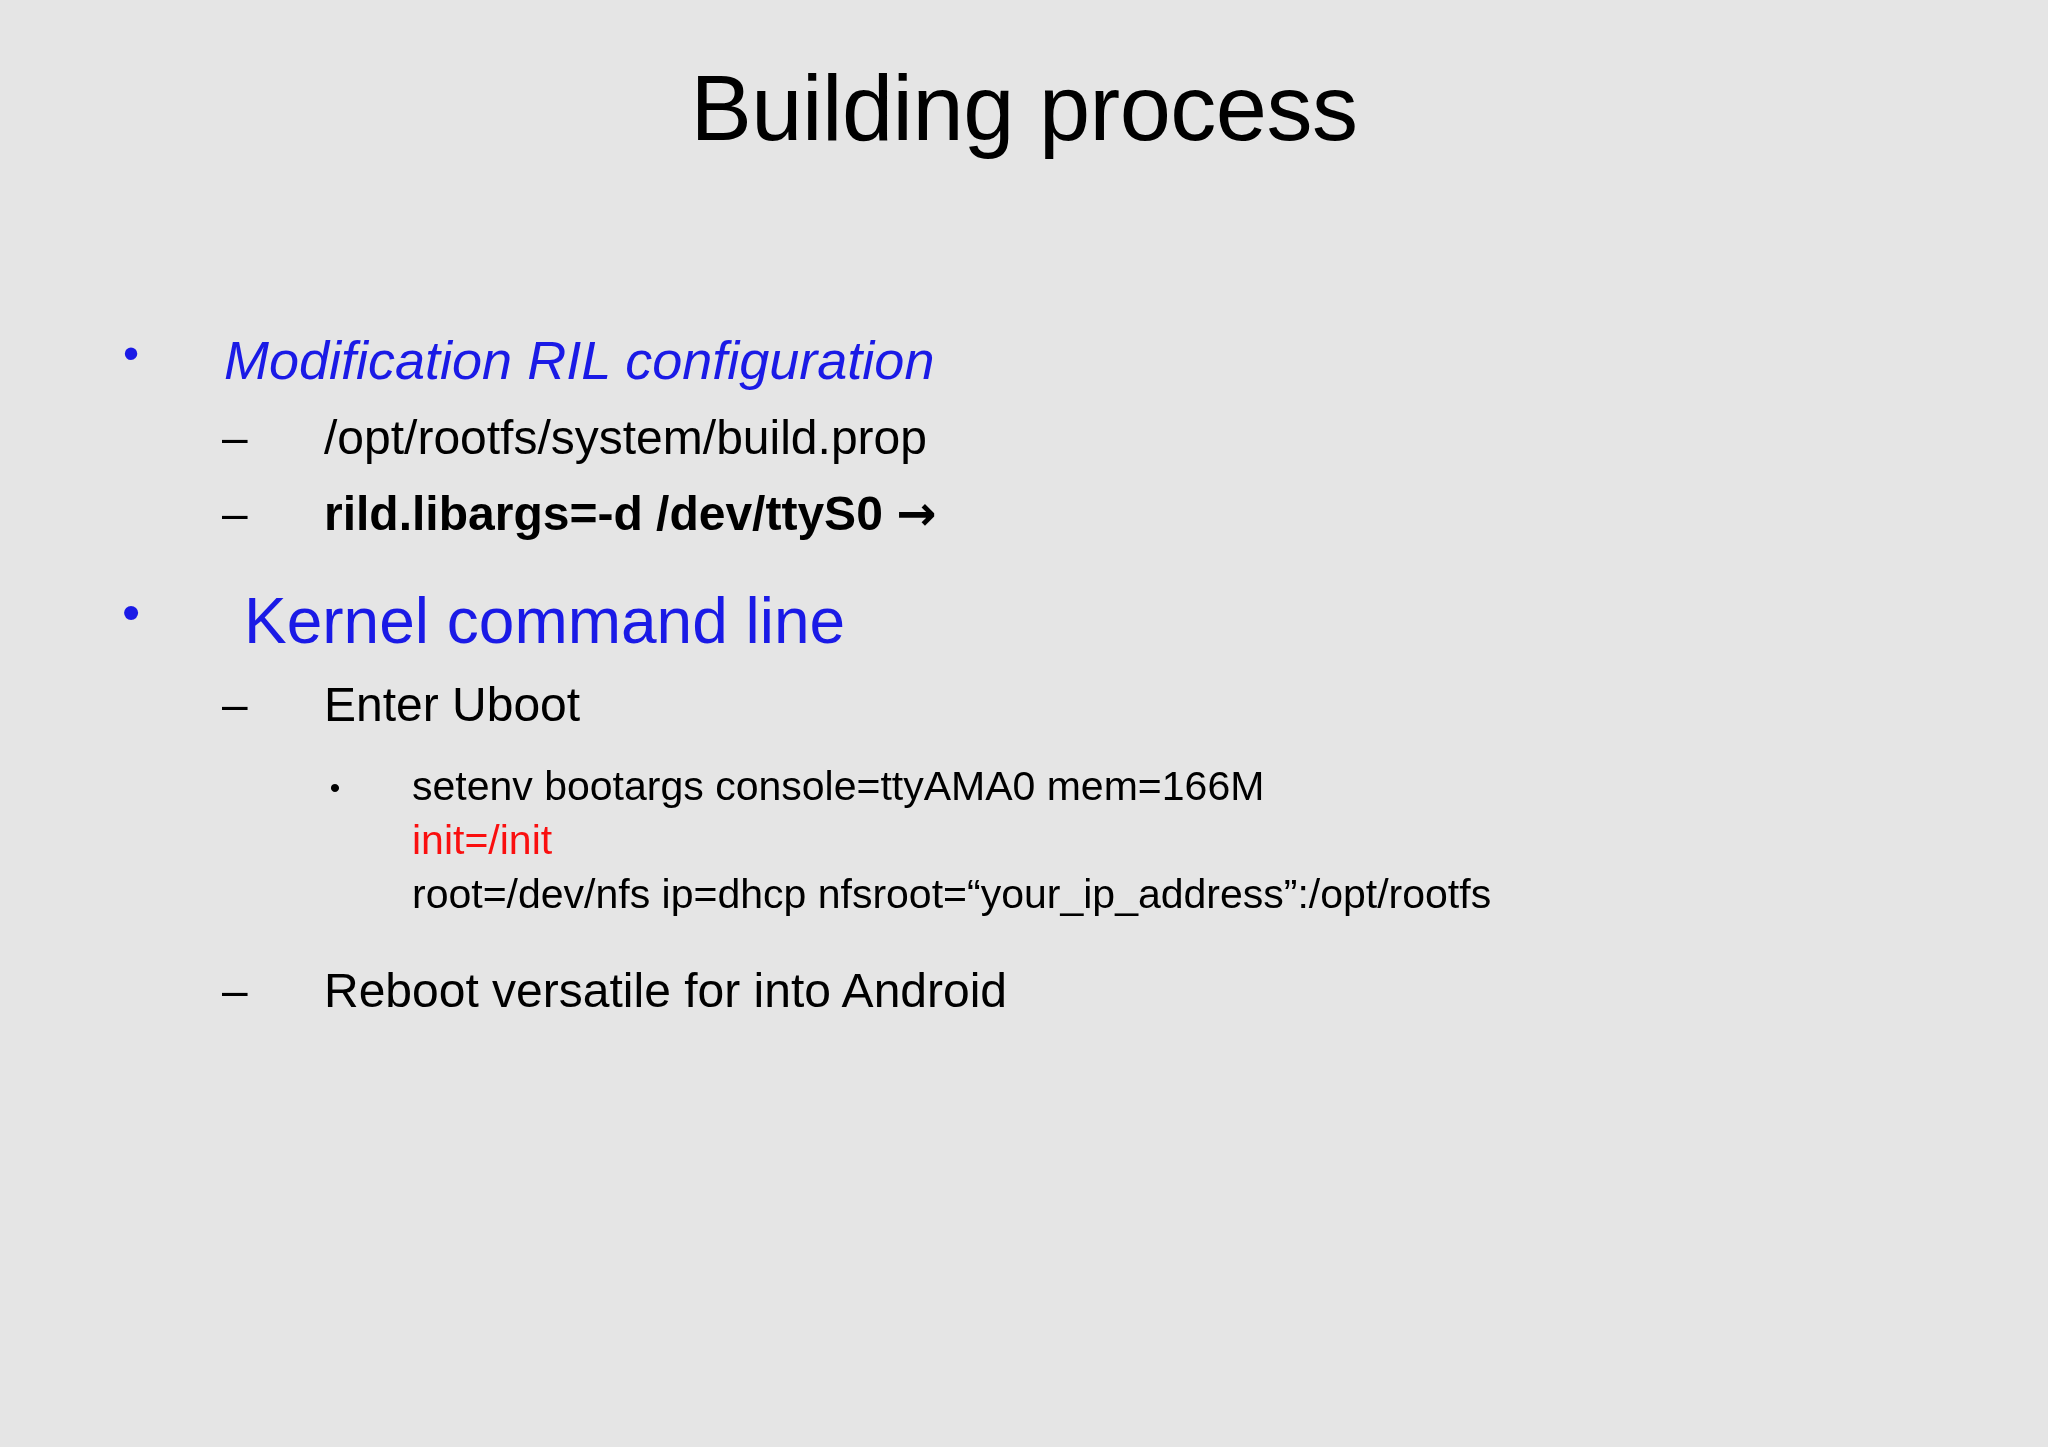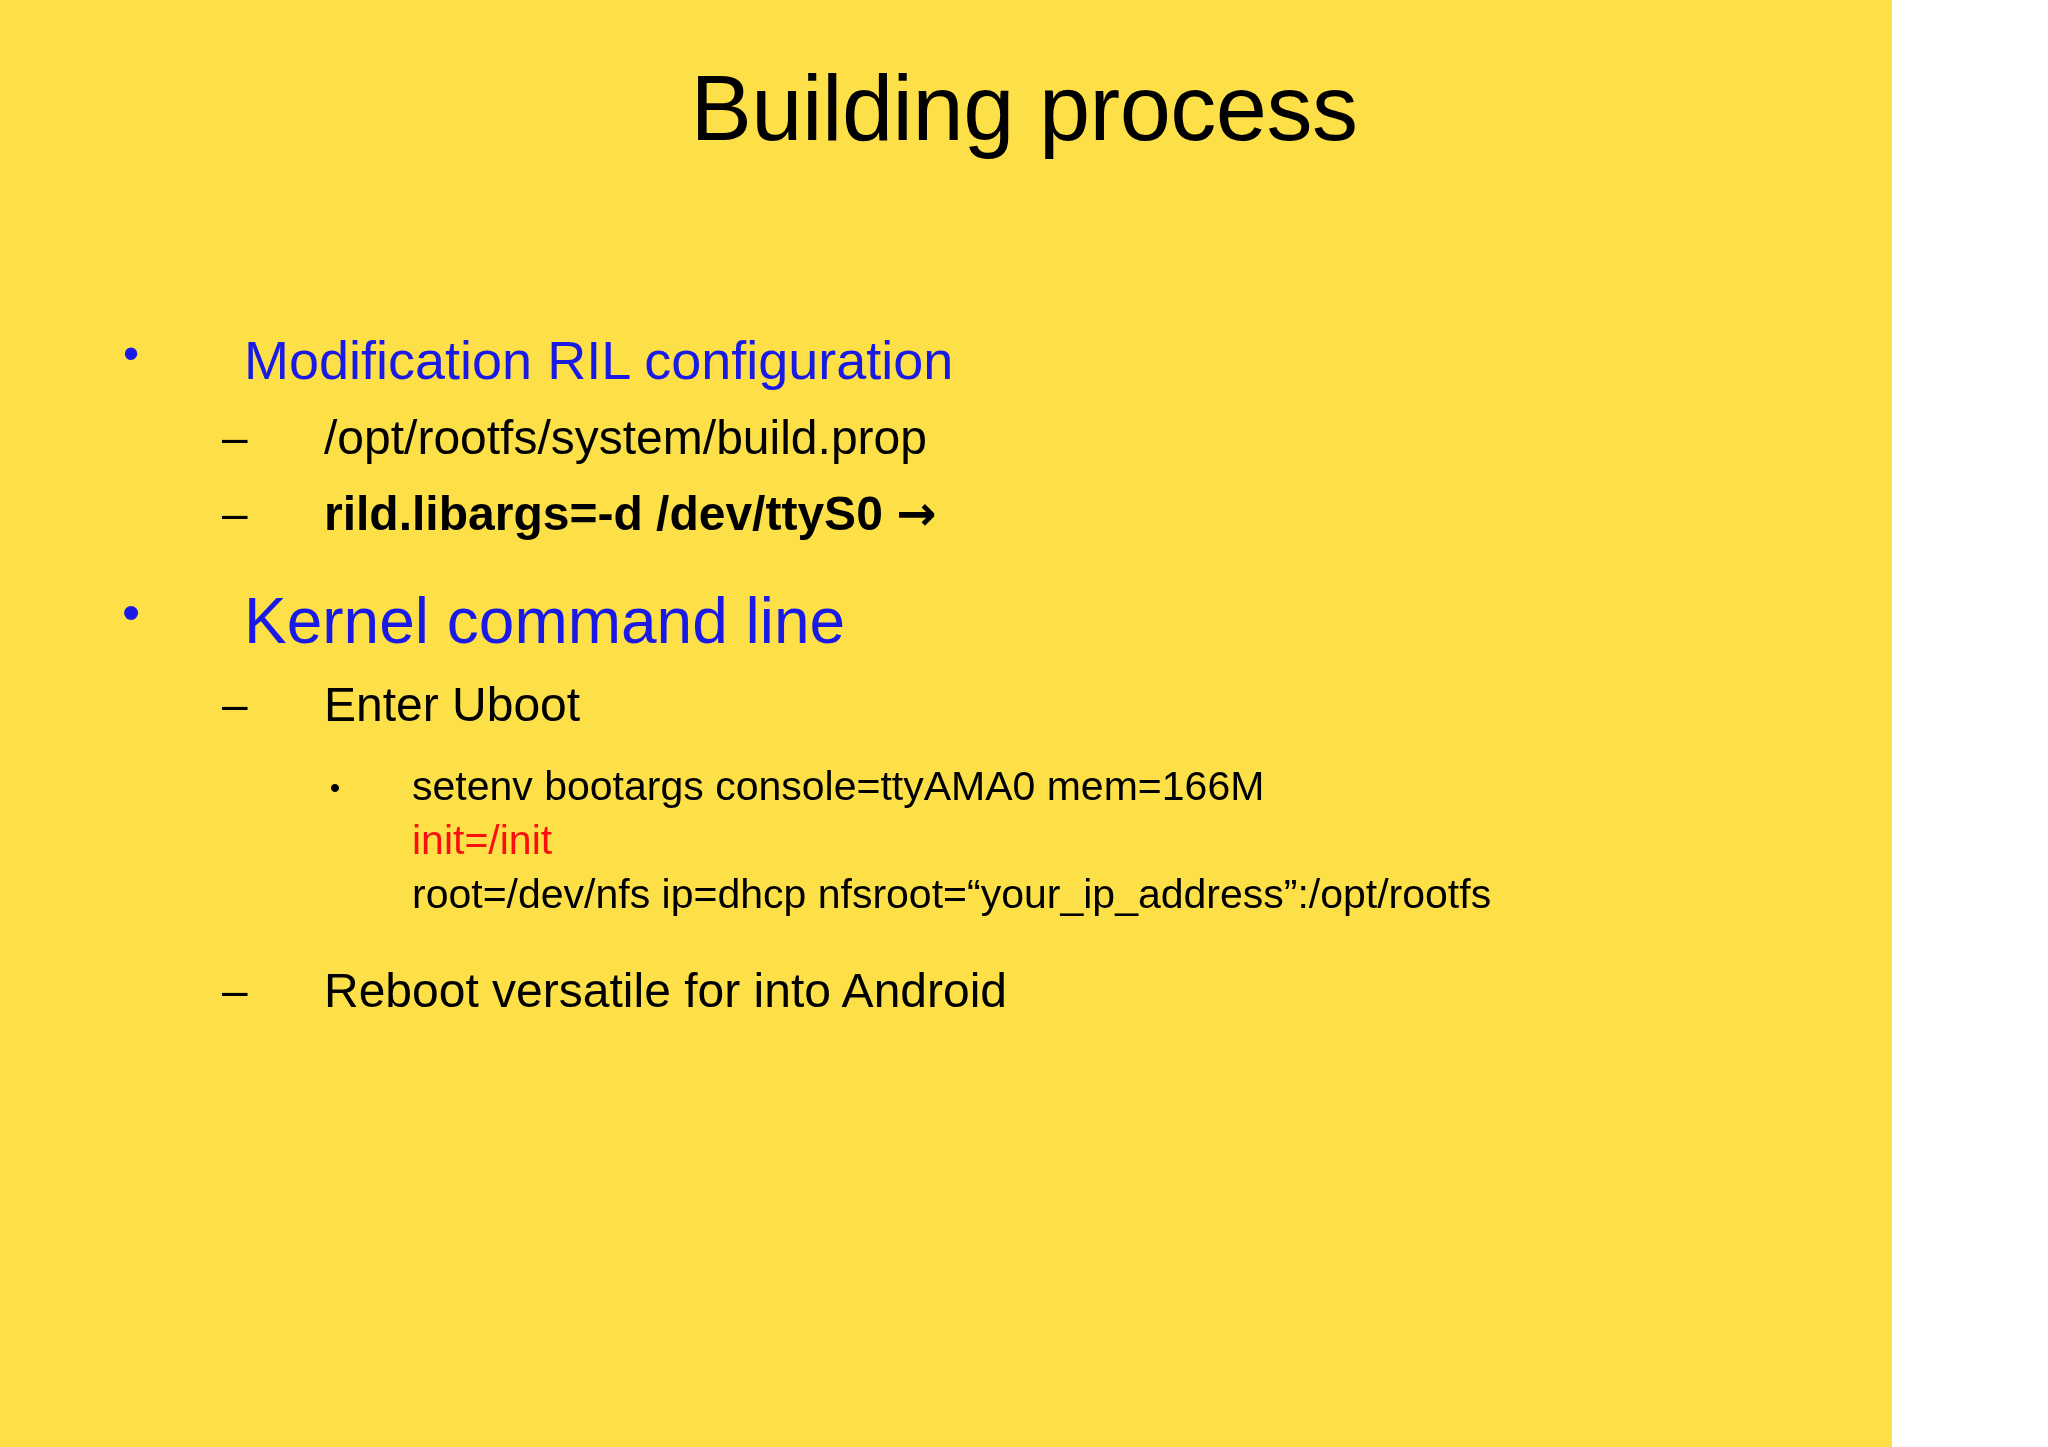--- a/index.html
+++ b/index.html
@@ -11,23 +11,23 @@
     width: 2048px;
     height: 1447px;
     font-family: "Liberation Sans", sans-serif;
     color: #000000;
     overflow: hidden;
     position: relative;
   }
 
   .slide {
     position: relative;
-    width: 1892px;
+    width: 2048px;
     height: 1447px;
-    background: #fde047;
+    background: #e5e5e5;
     box-sizing: border-box;
   }
 
   
   .slide-title {
     position: absolute;
     top: 62px;
     left: 0;
     width: 2048px;
     text-align: center;
@@ -68,21 +68,21 @@
   .lvl1 .text {
     color: #1A1AE6;
     font-size: 54px;
     line-height: 1.12;
     font-weight: 400;
     white-space: nowrap;
   }
 
   
   .lvl1.a { padding-left: 110px; }
-  .lvl1.a .text { margin-left: 92px; }
+  .lvl1.a .text { margin-left: 72px; font-style: italic; }
 
   
   .lvl1.b { padding-left: 110px; margin-top: 44px; }
   .lvl1.b .bullet { font-size: 52px; }
   .lvl1.b .text { margin-left: 92px; font-size: 64px; }
 
   
   .lvl2 {
     padding-left: 222px;
     margin-top: 20px;

